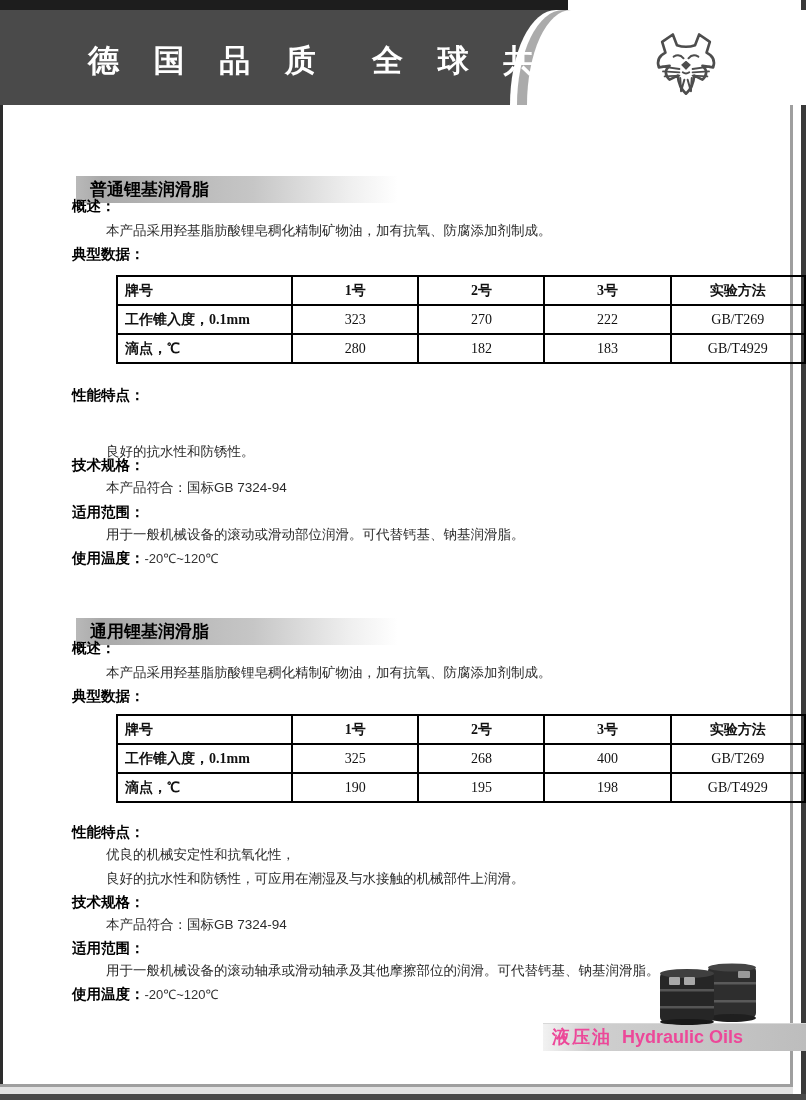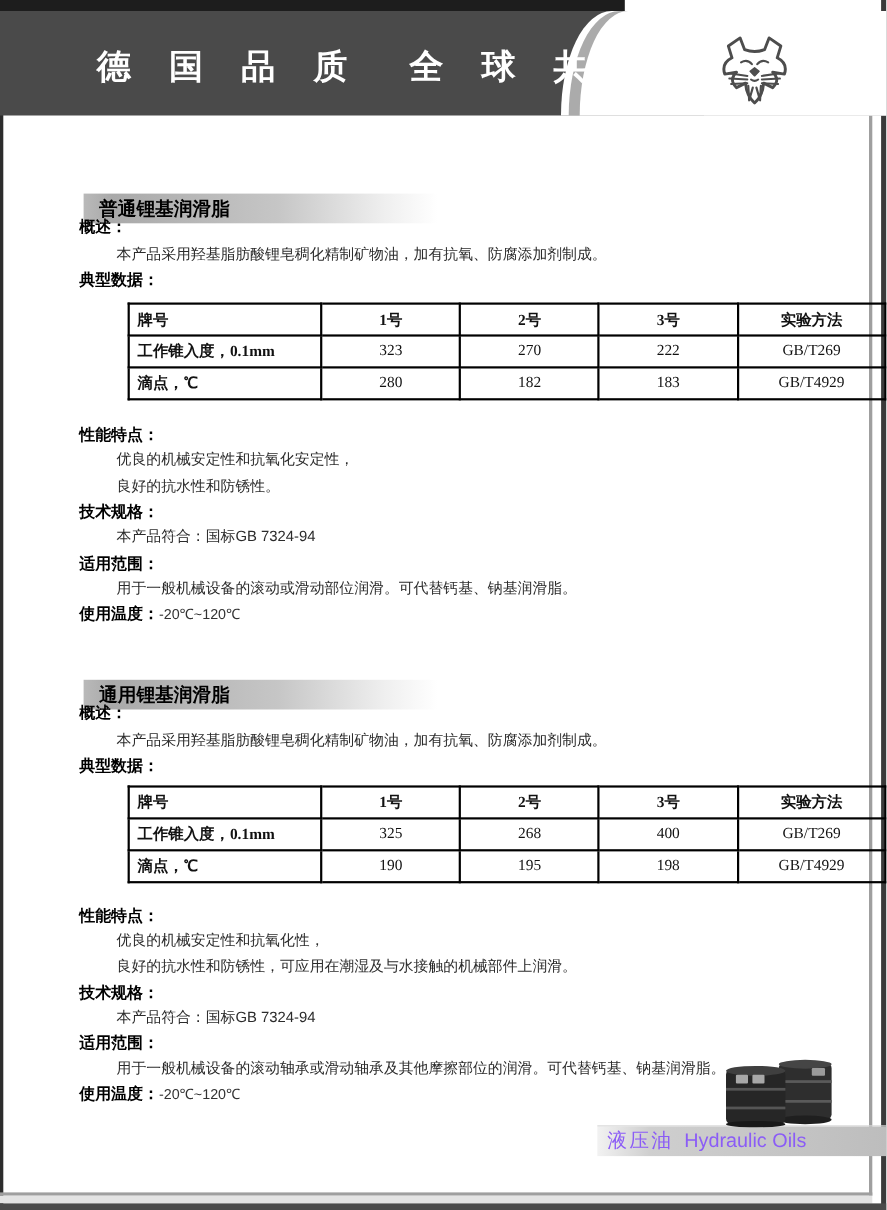--- a/index.html
+++ b/index.html
@@ -51,21 +51,21 @@
   .spec-table th{font-weight:bold;}
   .spec-table .c0{width:150px;text-align:left;padding-left:7px;font-weight:bold;}
   .spec-table .cn{width:95px;}
   .spec-table .cm{width:98px;}
   
   .footer-band{
     position:absolute;left:543px;top:1023px;width:263px;height:27px;
     background:linear-gradient(to right,#f2f2f2 0%,#cfcfcf 18%,#bdbdbd 100%);
     border-top:1px solid #d8d8d8;
   }
-  .footer-text{position:absolute;left:552px;top:1025px;z-index:3;font-size:18px;font-weight:normal;color:#8b5cf6;white-space:pre;}
+  .footer-text{position:absolute;left:552px;top:1025px;z-index:3;font-size:18px;font-weight:bold;color:#ec4899;white-space:pre;}
   .footer-text .cn{letter-spacing:2px;}
   .drums-box{position:absolute;left:652px;top:962px;width:118px;height:63px;z-index:2;}
 </style>
 </head>
 <body>
 
 <div class="page">
 
   <div class="edge-left"></div>
   <div class="silver-top"></div>
@@ -124,22 +124,21 @@
         <td class="c0">滴点，℃</td>
         <td class="cn">280</td>
         <td class="cn">182</td>
         <td class="cn">183</td>
         <td class="cm">GB/T4929</td>
       </tr>
     </tbody>
       </table>
 
     <div class="lbl" style="top:250px">性能特点：</div>
-    <div class="txt" style="top:273px">优良的机械安定性和抗氧化安定性，</div>
-    <div class="txt" style="top:297px">良好的抗水性和防锈性。</div>
+    <div class="txt" style="top:307px">良好的抗水性和防锈性。</div>
     <div class="lbl" style="top:320px">技术规格：</div>
     <div class="txt" style="top:343px">本产品符合：国标GB 7324-94</div>
     <div class="lbl" style="top:367px">适用范围：</div>
     <div class="txt" style="top:390px">用于一般机械设备的滚动或滑动部位润滑。可代替钙基、钠基润滑脂。</div>
     <div class="temp-line" style="top:413px"><span class="t-lbl">使用温度：</span><span class="t-val">-20℃~120℃</span></div>
   </div>
 
   <div class="section" style="top:578px;height:440px;">
     <div class="sec-bar">通用锂基润滑脂</div>
     <div class="lbl" style="top:61px">概述：</div>

